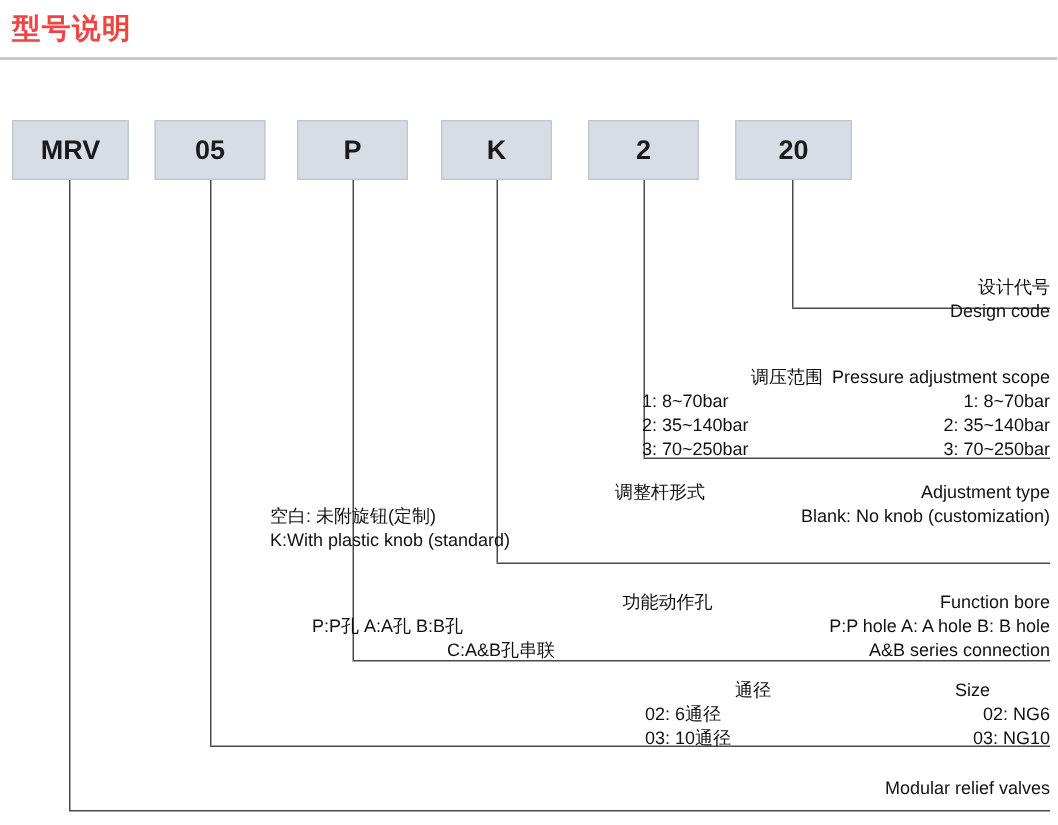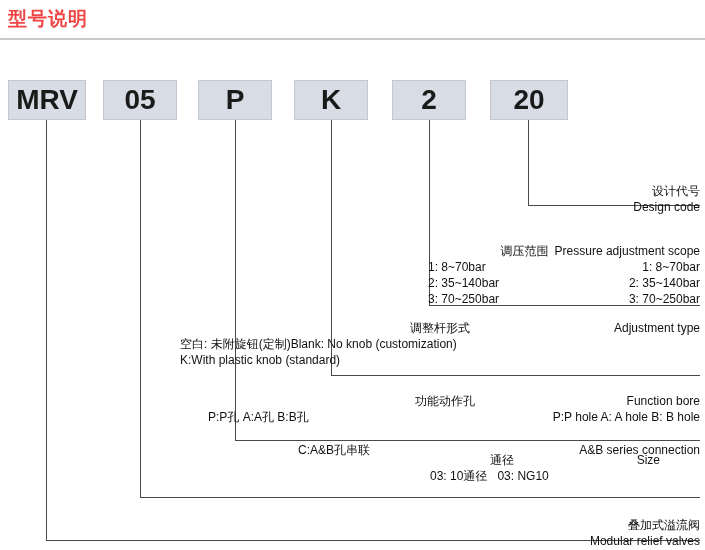--- a/index.html
+++ b/index.html
@@ -34,21 +34,21 @@
   }
 
   
   .code-box {
     position: absolute;
     background: #d8dce4;
     border: 1px solid #c2c7d1;
     display: flex;
     align-items: center;
     justify-content: center;
-    font-size: 28px;
+    font-size: 18px;
     font-weight: bold;
     color: #1a1a1a;
     box-sizing: border-box;
   }
 
   
   .vline {
     position: absolute;
     width: 1px;
     background: #4a4a4a;
@@ -146,51 +146,54 @@
     <span class="zh">3: 70~250bar</span>
     <span class="en">3: 70~250bar</span>
   </div>
 </div>
 
 <div class="two-col" style="left:180px; top:320px; width:520px;">
   <div class="line" style="justify-content:space-between; padding-left:230px;">
     <span class="zh hdr">调整杆形式</span>
     <span class="en hdr">Adjustment type</span>
   </div>
-  <div class="line" style="">
+  <div class="line" style="justify-content:space-between;">
     <span class="zh">空白: 未附旋钮(定制)</span>
     <span class="en">Blank: No knob (customization)</span>
   </div>
   <div class="line" style="justify-content:space-between;">
     <span class="en">K:With plastic knob (standard)</span>
   </div>
 </div>
 
 <div class="two-col" style="left:190px; top:393px; width:510px;">
   <div class="line" style="justify-content:space-between; padding-left:225px;">
     <span class="zh hdr">功能动作孔</span>
     <span class="en hdr">Function bore</span>
   </div>
   <div class="line" style="justify-content:space-between; padding-left:18px;">
     <span class="zh">P:P孔  A:A孔  B:B孔</span>
     <span class="en">P:P hole   A: A hole   B: B hole</span>
   </div>
-  <div class="line" style="justify-content:space-between; padding-left:108px;margin-top:17px;">
+  <div class="line" style="justify-content:space-between; padding-left:108px;">
     <span class="zh">C:A&amp;B孔串联</span>
     <span class="en">A&amp;B series connection</span>
   </div>
 </div>
 
 <div class="two-col" style="left:430px; top:452px; width:270px;">
   <div class="line" style="justify-content:space-between; padding-left:60px;">
     <span class="zh hdr">通径</span>
     <span class="en hdr" style="padding-right:40px;">Size</span>
   </div>
-  <div class="line" style="justify-content:flex-start;gap:10px;">
+  <div class="line" style="justify-content:space-between;">
+    <span class="zh">02: 6通径</span>
+    <span class="en">02: NG6</span>
+  </div>
+  <div class="line" style="justify-content:space-between;gap:10px;">
     <span class="zh">03: 10通径</span>
     <span class="en">03: NG10</span>
   </div>
 </div>
 
 <div class="desc" style="left:400px; top:517px; width:300px; text-align:right;">
-  <div class="zh">叠加式溢流阀</div>
   <div class="en">Modular relief valves</div>
 </div>
 
 </body></html>

